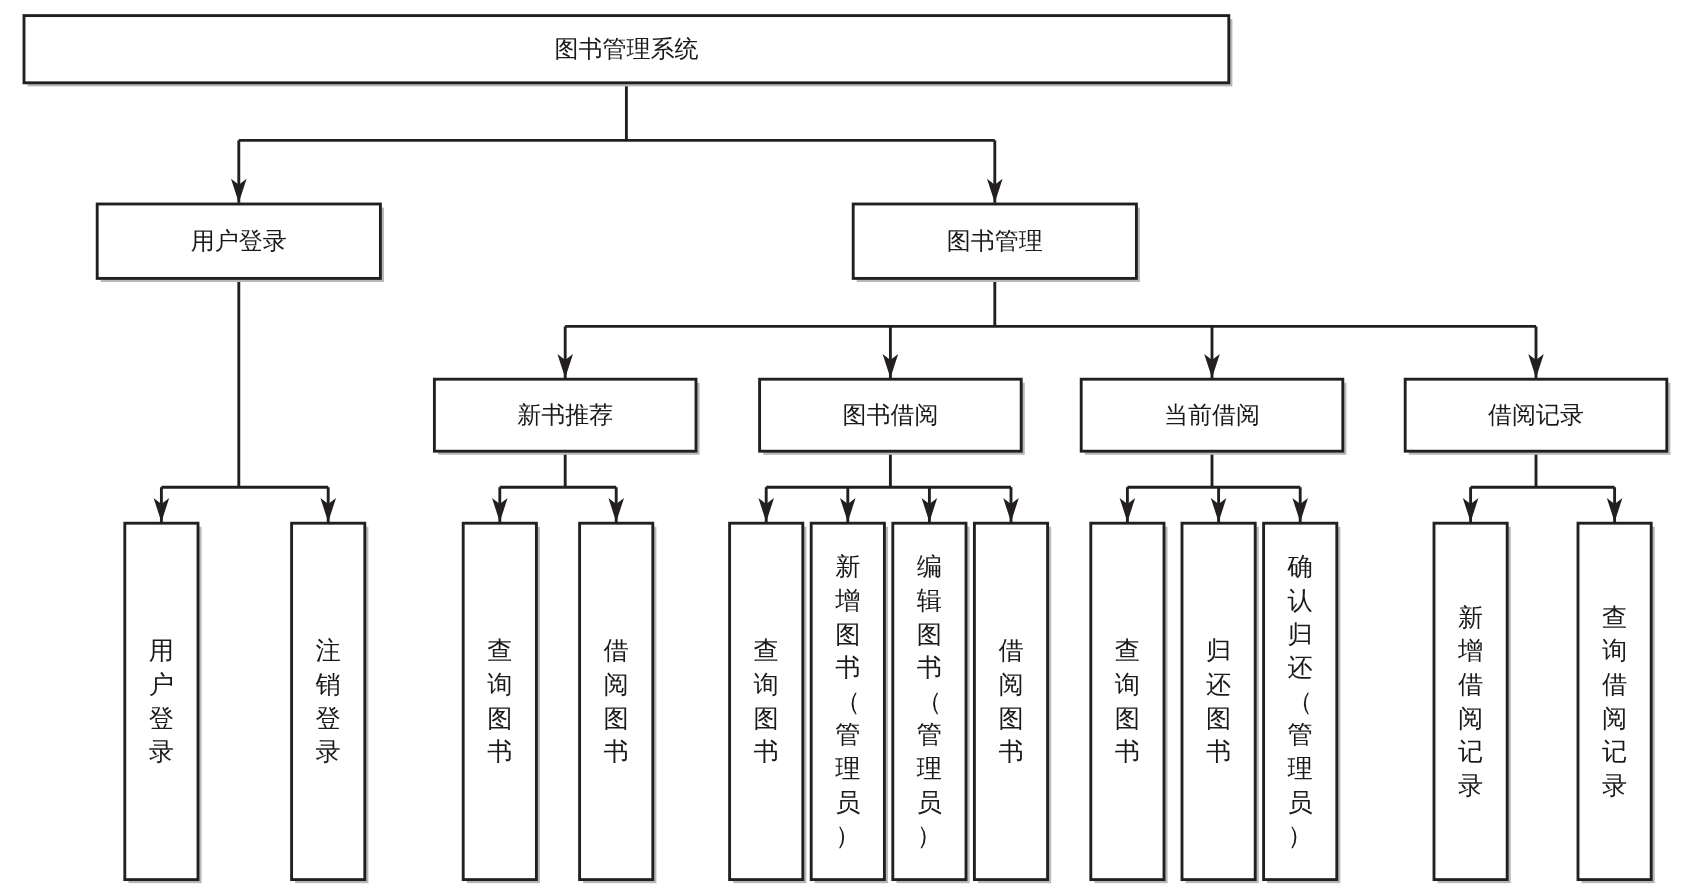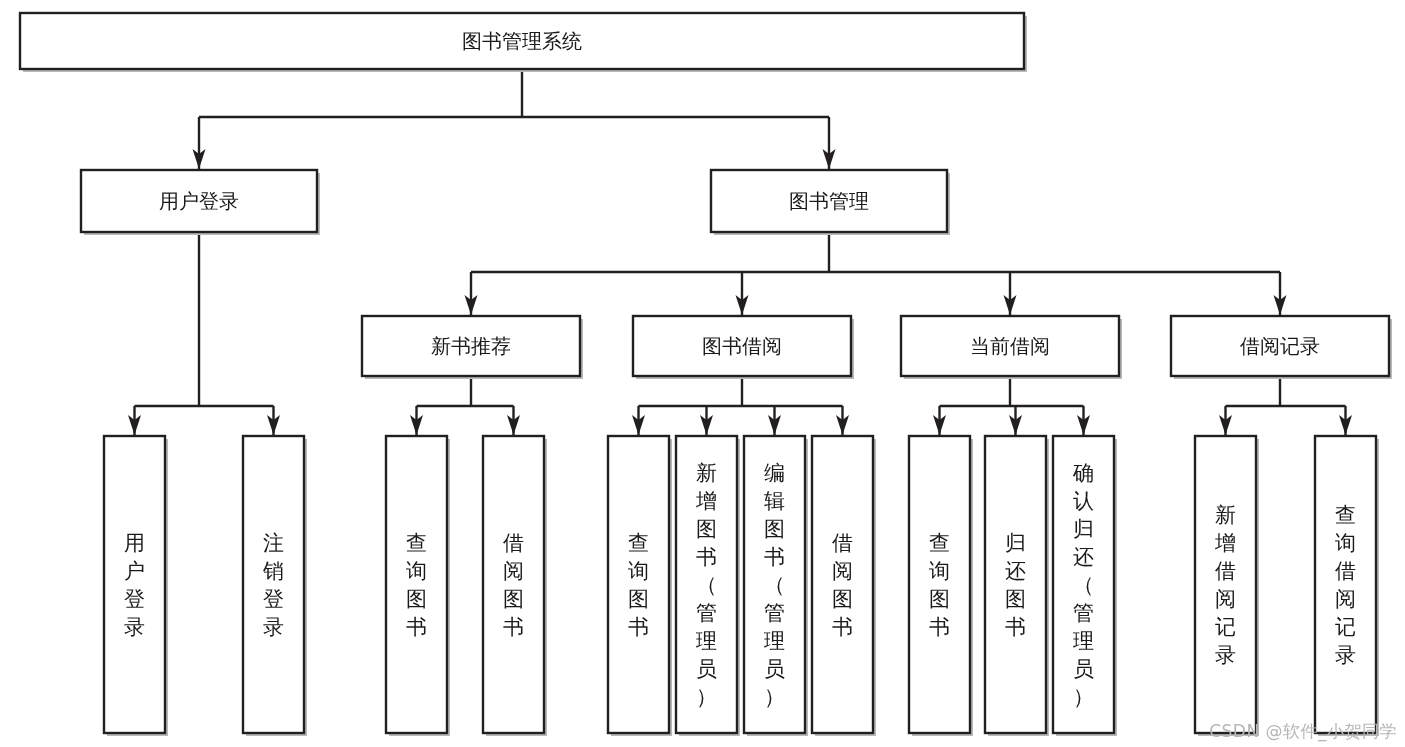--- a/index.html
+++ b/index.html
@@ -201,14 +201,13 @@
           <rect x="1195" y="436" width="61" height="297" class="node-box"></rect>
           <text x="1225.5" y="521.5" class="node-label-vert"><tspan x="1225.5" dy="0">新</tspan><tspan x="1225.5" dy="28">增</tspan><tspan x="1225.5" dy="28">借</tspan><tspan x="1225.5" dy="28">阅</tspan><tspan x="1225.5" dy="28">记</tspan><tspan x="1225.5" dy="28">录</tspan></text>
         </g>
         <g>
           <rect x="1318" y="439" width="61" height="297" class="node-shadow"></rect>
           <rect x="1315" y="436" width="61" height="297" class="node-box"></rect>
           <text x="1345.5" y="521.5" class="node-label-vert"><tspan x="1345.5" dy="0">查</tspan><tspan x="1345.5" dy="28">询</tspan><tspan x="1345.5" dy="28">借</tspan><tspan x="1345.5" dy="28">阅</tspan><tspan x="1345.5" dy="28">记</tspan><tspan x="1345.5" dy="28">录</tspan></text>
         </g>
       </g>
   </svg>
-  <div class="watermark">CSDN @软件_小贺同学</div>
 </div>
 
 </body></html>

